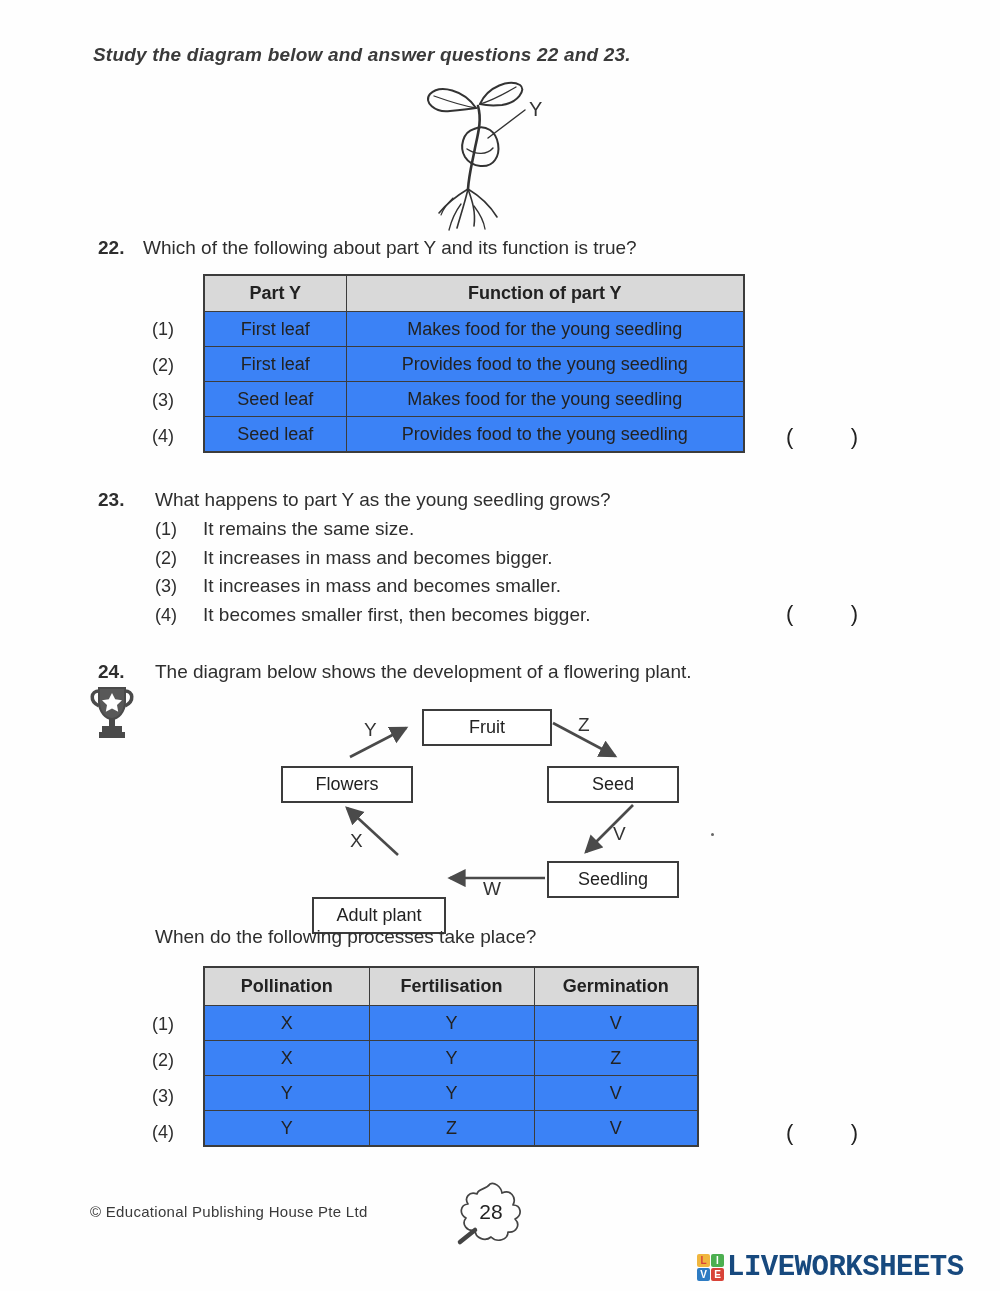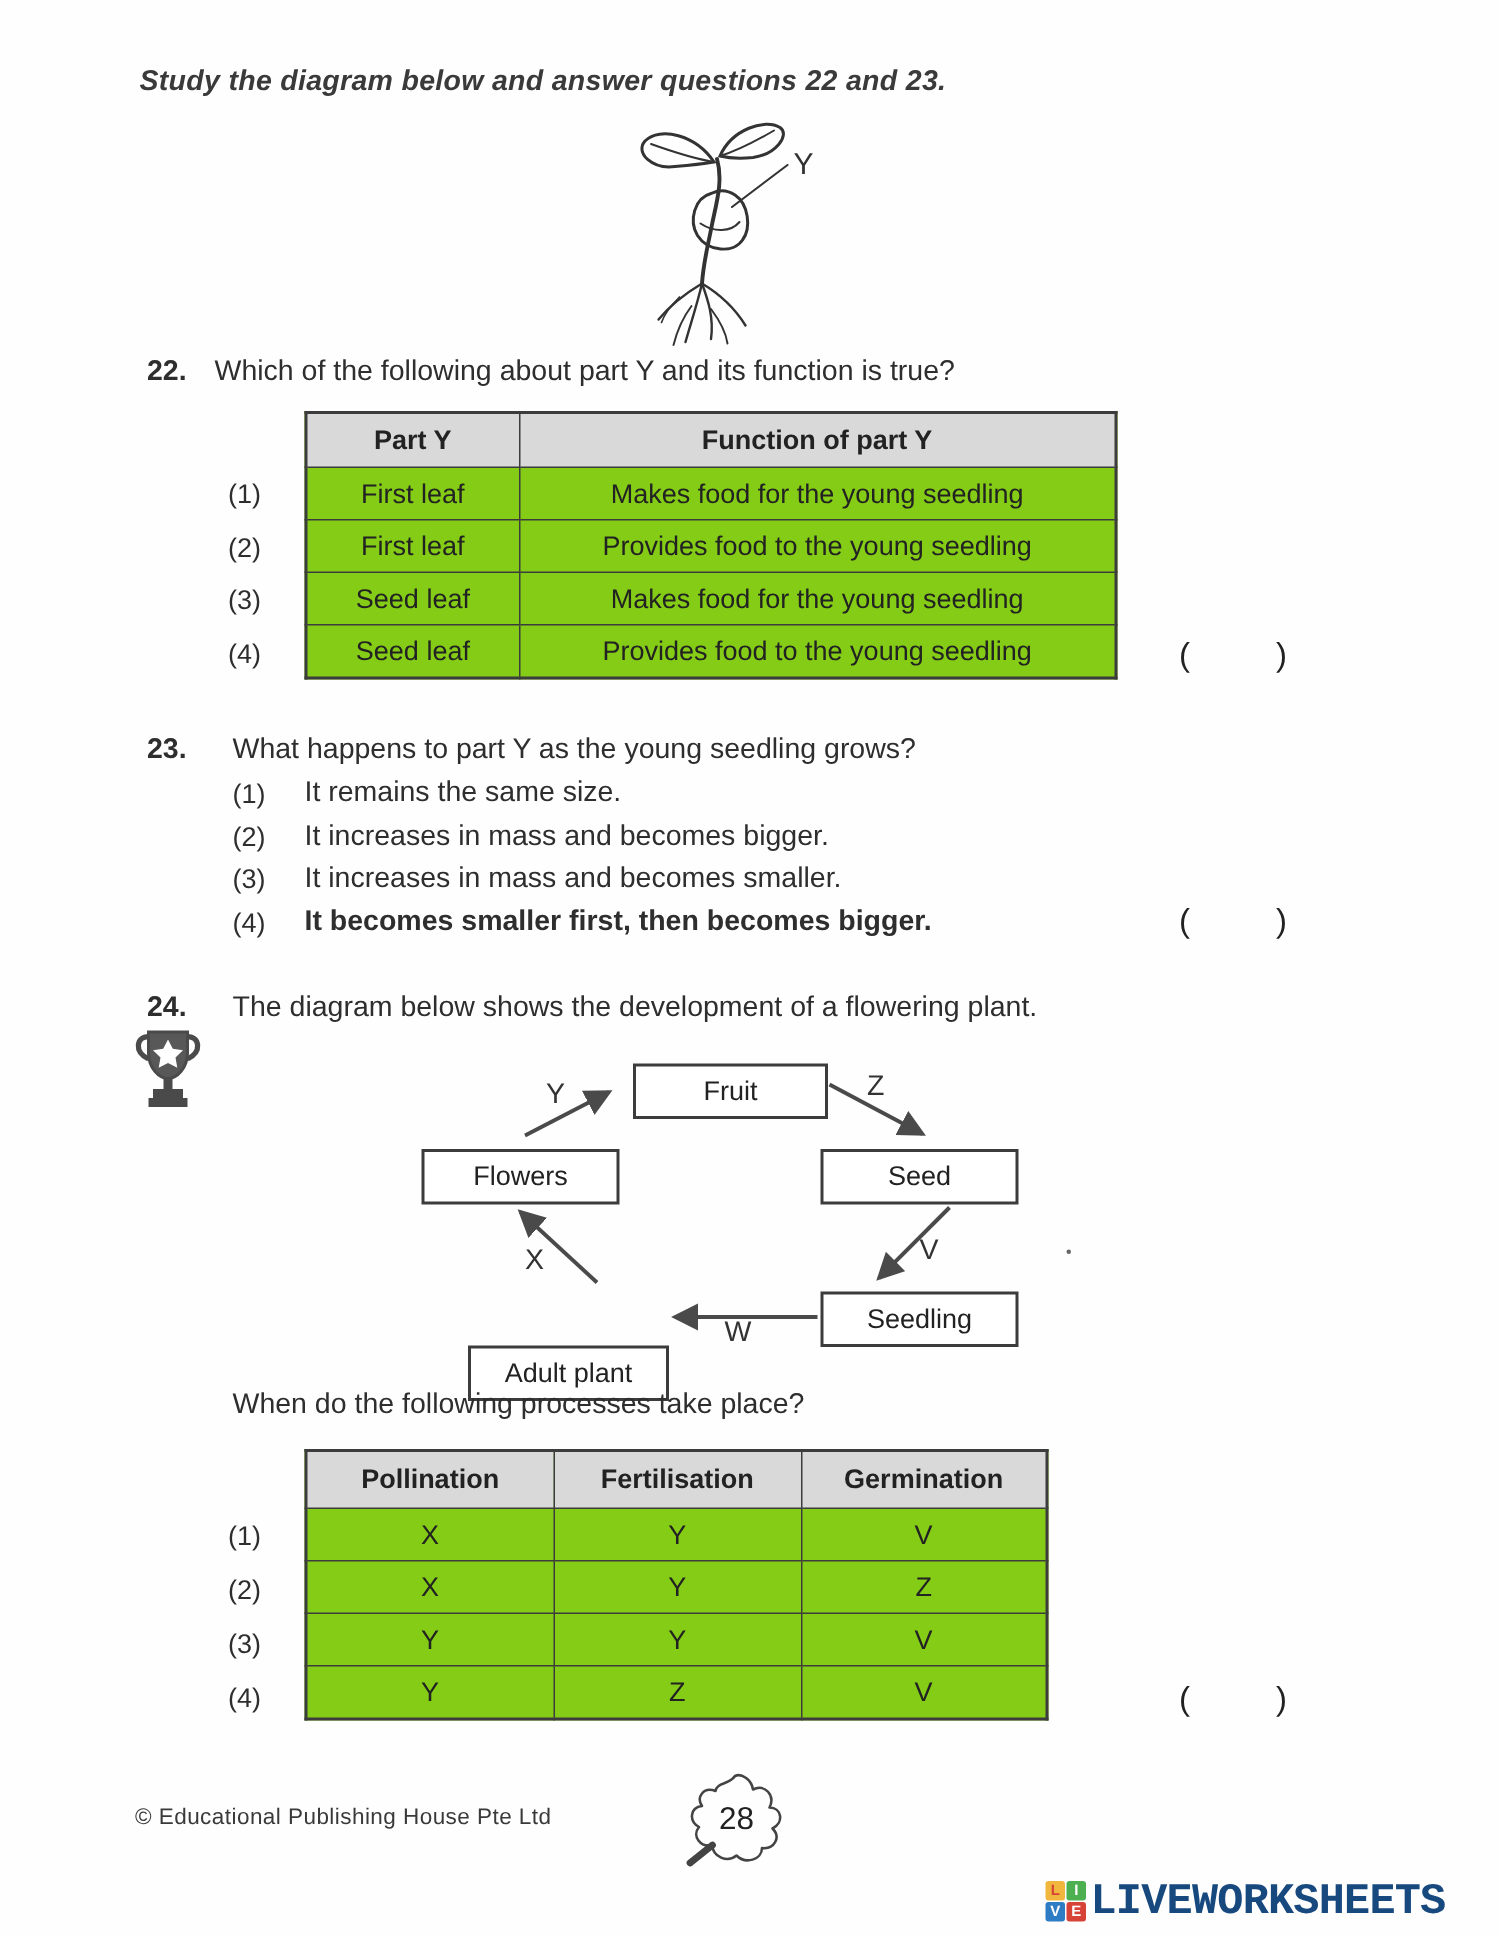--- a/index.html
+++ b/index.html
@@ -7,21 +7,21 @@
     position:relative;width:1000px;height:1291px;background:#fefefe;
     font-family:"Liberation Sans",sans-serif;color:#2b2b2b;overflow:hidden;
   }
   .abs{position:absolute;}
   .instruction{left:93px;top:44px;font-size:19px;font-style:italic;font-weight:bold;color:#3a3a3a;letter-spacing:.2px;}
   .qnum{font-size:19px;font-weight:bold;color:#2e2e2e;}
   .qtext{font-size:19px;color:#2e2e2e;}
   .optlabel{font-size:18px;color:#2e2e2e;}
   .opttext{font-size:19px;color:#2e2e2e;}
   table{border-collapse:collapse;table-layout:fixed;}
-  .wtable{position:absolute;border:2px solid #3c3c3c;background:#84cc16;}
+  .wtable{position:absolute;border:2px solid #3c3c3c;background:#3b82f6;}
   .wtable th,.wtable td{border:1.5px solid #3c3c3c;text-align:center;vertical-align:middle;padding:0;}
   .wtable th{background:#d9d9d9;font-size:18px;font-weight:bold;color:#222;}
   .wtable td{font-size:18px;color:#222;}
   .t22{left:203px;top:274px;width:540px;}
   .t22 th{height:35px;}
   .t22 td{height:34px;}
   .t24{left:203px;top:966px;width:494px;}
   .t24 th{height:37px;}
   .t24 td{height:34px;}
   .parens{display:flex;justify-content:space-between;width:72px;font-size:22px;color:#222;}
@@ -119,21 +119,21 @@
   <div class="abs qnum" style="left:98px;top:489px;">23.</div>
   <div class="abs qtext" style="left:155px;top:489px;">What happens to part Y as the young seedling grows?</div>
 
   <div class="abs optlabel" style="left:155px;top:519px;">(1)</div>
   <div class="abs opttext" style="left:203px;top:518px;">It remains the same size.</div>
   <div class="abs optlabel" style="left:155px;top:548px;">(2)</div>
   <div class="abs opttext" style="left:203px;top:547px;">It increases in mass and becomes bigger.</div>
   <div class="abs optlabel" style="left:155px;top:576px;">(3)</div>
   <div class="abs opttext" style="left:203px;top:575px;">It increases in mass and becomes smaller.</div>
   <div class="abs optlabel" style="left:155px;top:605px;">(4)</div>
-  <div class="abs opttext" style="left:203px;top:604px;font-weight:bold;">It becomes smaller first, then becomes bigger.</div>
+  <div class="abs opttext" style="left:203px;top:604px;">It becomes smaller first, then becomes bigger.</div>
 
   <div class="abs parens" style="left:786px;top:601px;">
     <span>(</span>
     <span>)</span>
   </div>
 
   <div class="abs qnum" style="left:98px;top:661px;">24.</div>
   <div class="abs qtext" style="left:155px;top:661px;">The diagram below shows the development of a flowering plant.</div>
 
   <div class="abs" style="left:88px;top:684px;">

